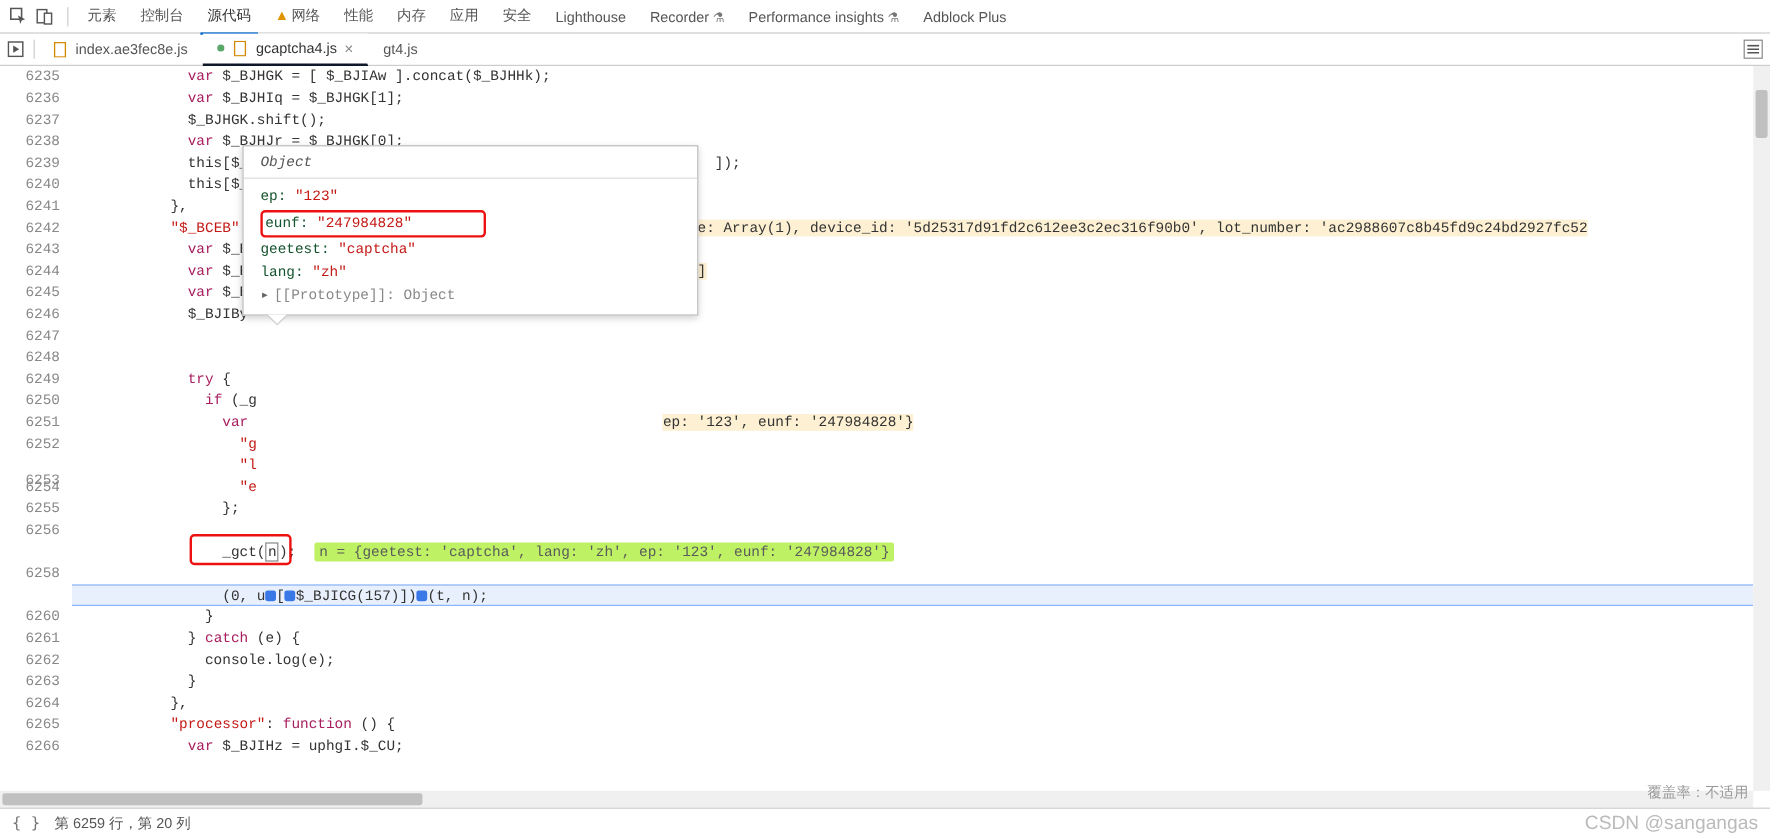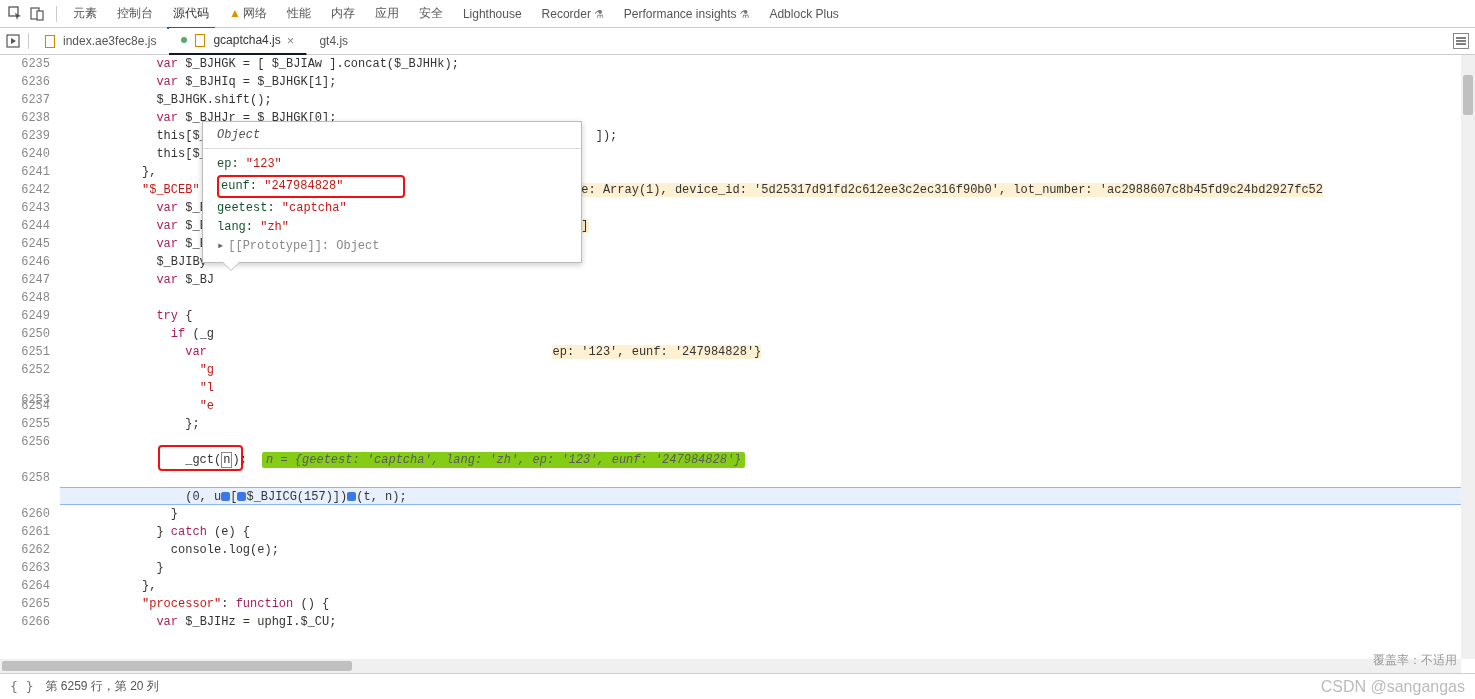--- a/index.html
+++ b/index.html
@@ -33,21 +33,21 @@
   .ln.bp { color:#fff; }
   .ln.bp::before { content:""; position:absolute; left:4px; top:0; width:56px; height:18px; background:#266c3; z-index:-1; clip-path:polygon(0 0,88% 0,100% 50%,88% 100%,0 100%); }
   .content { position:absolute; left:60px; right:0; top:0; bottom:0; }
   .code-line { position:absolute; left:10px; right:0; height:18px; white-space:pre; font-family:Consolas,"Courier New",monospace; }
   .code-line.exec { background:#e8f0fe; border-top:1px solid #8ab4f8; border-bottom:1px solid #8ab4f8; left:0; padding-left:10px; }
 
   
   .kw { color:#a71d5d; }  
   .str { color:#c41a16; }
   .obj-tip-hl { background:#fdf0d3; }
-  .hint { background:#84cc16; color:#5b5b5b; padding:1px 4px; border-radius:2px; margin-left:8px;font-style:italic; }
+  .hint { background:#bef264; color:#5b5b5b; padding:1px 4px; border-radius:2px; margin-left:8px; }
   .blue-chip { display:inline-block; vertical-align:middle; width:9px; height:9px; background:#3b78e7; border-radius:2px; }
 
   
   .tooltip { position:absolute; z-index:10; background:#fff; border:1px solid #bbb; box-shadow:0 2px 6px rgba(0,0,0,0.2); font-family:Consolas,"Courier New",monospace; font-size:12px; }
   .tooltip .tt-head { font-style:italic; color:#555; padding:4px 10px 4px 14px; border-bottom:1px solid #ddd; }
   .tooltip .tt-body { padding:6px 10px 6px 14px; line-height:19px; }
   .tt-key { color:#14532d; }
   .tt-val { color:#c41a16; }
   .tt-highlight { border:2px solid #e11; border-radius:4px; padding:0 60px 0 2px; display:inline-block; margin:1px 0; }
   .tt-proto { color:#888; }
@@ -182,21 +182,20 @@
     <div class="code-line" style="top:36px">            $_BJHGK.shift();</div>
     <div class="code-line" style="top:54px">            <span class="kw">var</span> $_BJHJr = $_BJHGK[0];</div>
     <div class="code-line" style="top:72px">            this[$_B                                                     ]);</div>
     <div class="code-line" style="top:90px">            this[$_B</div>
     <div class="code-line" style="top:108px">          },</div>
     <div class="code-line" style="top:126px">          <span class="str">"$_BCEB"</span>: <span class="obj-tip-hl">                                                 nse: Array(1), device_id: '5d25317d91fd2c612ee3c2ec316f90b0', lot_number: 'ac2988607c8b45fd9c24bd2927fc52</span></div>
     <div class="code-line" style="top:144px">            <span class="kw">var</span> $_BJ</div>
     <div class="code-line" style="top:162px">            <span class="kw">var</span> $_BJ                                               <span class="obj-tip-hl">= [<span style="font-style:italic">f</span>]</span></div>
     <div class="code-line" style="top:180px">            <span class="kw">var</span> $_BJ</div>
     <div class="code-line" style="top:198px">            $_BJIBy</div>
-    <div class="code-line" style="top:216px">            <span class="kw">var</span> $_BJ</div>
     <div class="code-line" style="top:270px">              <span class="kw">if</span> (_g</div>
     <div class="code-line" style="top:252px">            <span class="kw">try</span> {</div>
     <div class="code-line" style="top:288px">                <span class="kw">var</span>                                                <span class="obj-tip-hl">ep: '123', eunf: '247984828'}</span></div>
     <div class="code-line" style="top:306px">                  <span class="str">"g</span></div>
     <div class="code-line" style="top:324px">                  <span class="str">"l</span></div>
     <div class="code-line" style="top:342px">                  <span class="str">"e</span></div>
     <div class="code-line" style="top:360px">                };</div>
 
     <div class="code-line" style="top:396px">                _gct(<span style="border:1px solid #888;padding:0 1px;">n</span>); <span class="hint">n = {geetest: 'captcha', lang: 'zh', ep: '123', eunf: '247984828'}</span></div>
 

